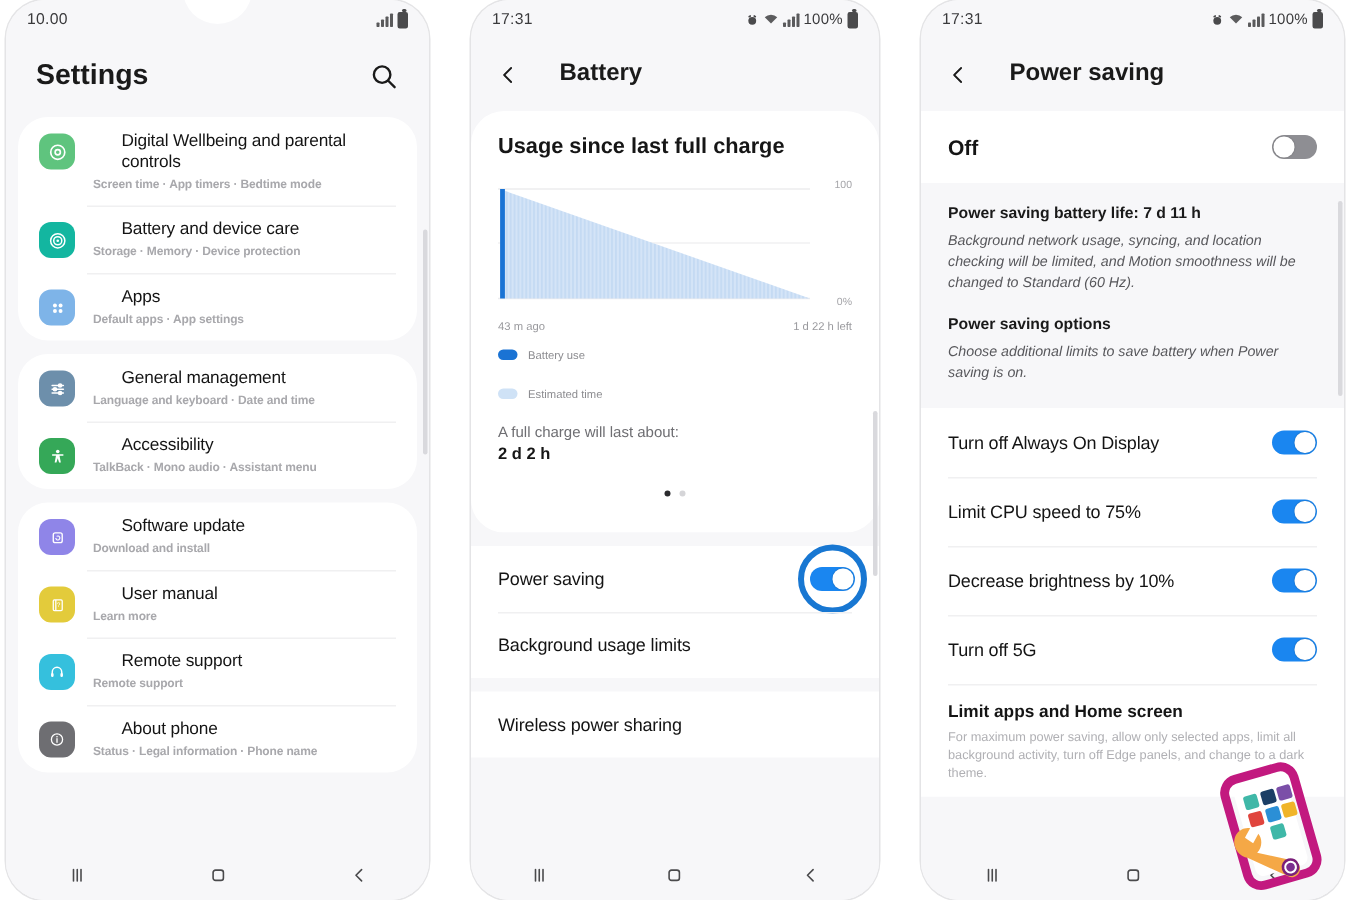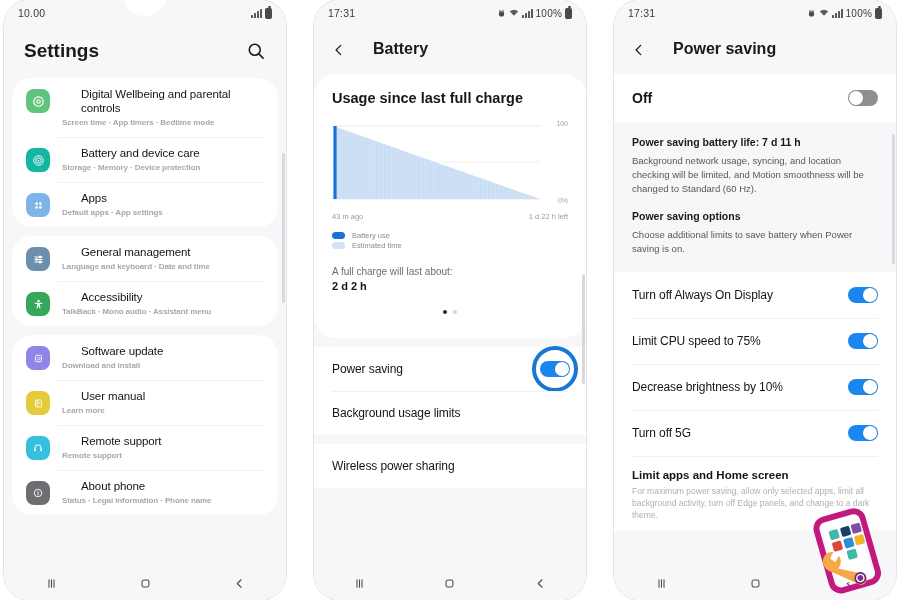--- a/index.html
+++ b/index.html
@@ -121,21 +121,21 @@
     display: flex; align-items: center; justify-content: space-around;
     background: #f7f7f9;
   }
   .navbar span { color: #4a4a4c; cursor: pointer; display: inline-flex; }
 
   
   .chart-card { background: #ffffff; border-radius: 22px; margin: 0 0 0 0; padding: 16px 0 10px 0; }
   .chart-title { font-size: 14.5px; font-weight: bold; color: #161616; padding: 0 18px 16px 18px; }
   .chart-wrap { position: relative; padding: 0 18px; }
   .chart-axis-labels { display: flex; justify-content: space-between; font-size: 7.5px; color: #9a9a9e; padding: 4px 18px 0 18px; }
-  .legend { padding: 10px 18px 0 18px; display: flex; flex-direction: column; gap: 1px; }
+  .legend { padding: 10px 18px 0 18px; display: flex; flex-direction: column; gap: 17px; }
   .legend-item { display: flex; align-items: center; gap: 7px; font-size: 7.5px; color: #8c8c90; }
   .swatch { width: 13px; height: 7px; border-radius: 4px; flex: 0 0 auto; }
   .charge-note { padding: 16px 18px 0 18px; }
   .charge-note .l1 { font-size: 10px; color: #6e6e72; }
   .charge-note .l2 { font-size: 11px; font-weight: bold; color: #161616; margin-top: 3px; }
   .dots { display: flex; justify-content: center; gap: 6px; padding: 18px 0 14px 0; }
   .dots i { width: 4px; height: 4px; border-radius: 50%; background: #d5d5d8; display: block; }
   .dots i.on { background: #2b2b2e; }
 
   
@@ -165,21 +165,21 @@
   .toggle.off .knob { left: 1.2px; }
   .highlight-ring {
     position: absolute; right: 8px; top: 50%; transform: translateY(-50%);
     width: 46px; height: 46px; border-radius: 50%;
     border: 4px solid #1877d2; display: flex; align-items: center; justify-content: center;
   }
 
   
   .info-block { padding: 14px 18px 16px 18px; background: #f7f7f9; }
   .info-h { font-size: 10.5px; font-weight: bold; color: #1a1a1a; }
-  .info-p { font-size: 9.5px; color: #57575b; line-height: 14px; margin-top: 6px; }
+  .info-p { font-size: 9.5px; color: #57575b; line-height: 14px; margin-top: 6px; font-style: italic; }
   .info-h2 { font-size: 10.5px; font-weight: bold; color: #1a1a1a; margin-top: 14px; }
   .off-row {
     display: flex; align-items: center; justify-content: space-between;
     background: #ffffff; padding: 16px 18px; margin: 0 0 0 0;
   }
   .off-row .lbl { font-size: 14px; font-weight: bold; color: #151515; }
   .last-block { padding: 13px 18px 10px 18px; background: #ffffff; }
   .last-h { font-size: 11.5px; font-weight: bold; color: #151515; }
   .last-p { font-size: 8.5px; color: #b0b0b4; line-height: 12px; margin-top: 4px; }
 

